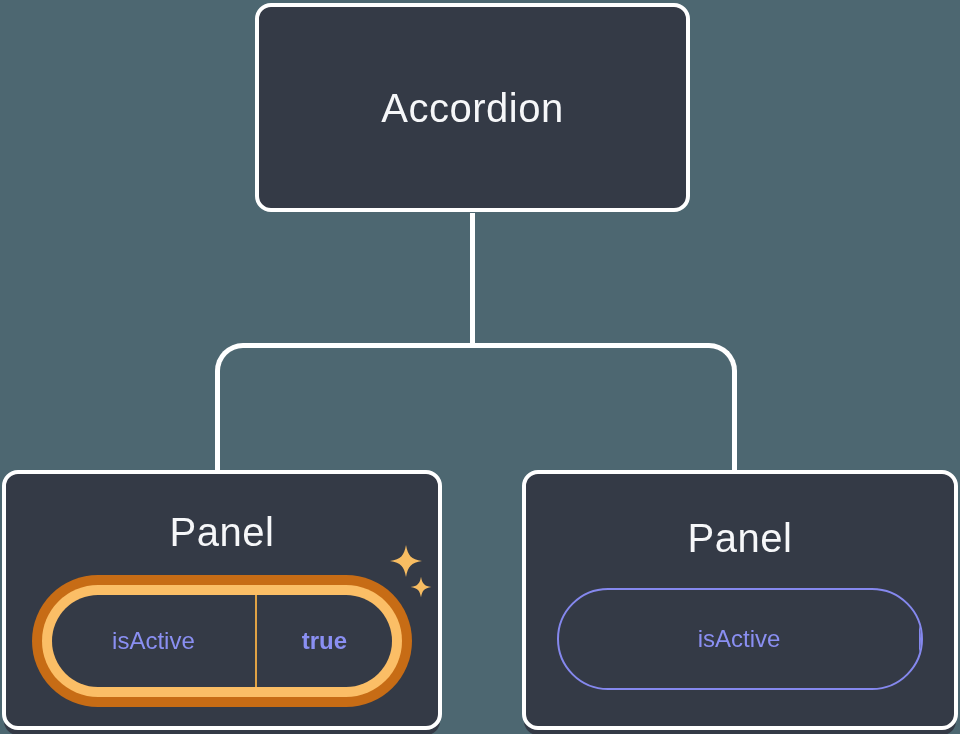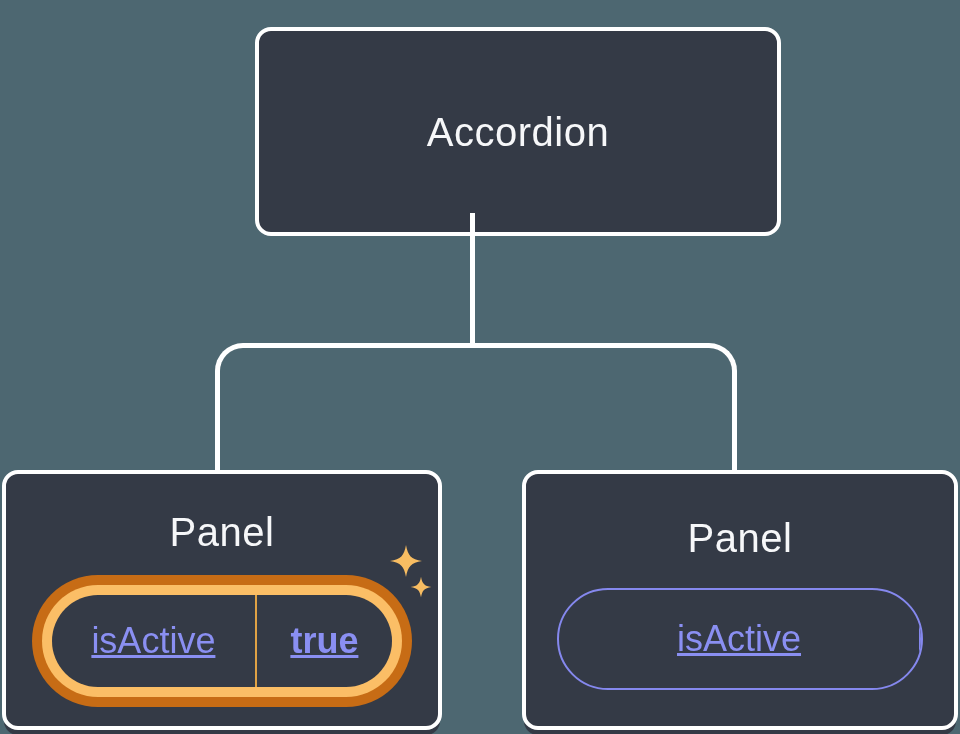--- a/index.html
+++ b/index.html
@@ -27,22 +27,22 @@
     overflow:hidden;
   }
   .node{
     position:absolute;
     box-sizing:border-box;
     background:var(--node-fill);
     border:4px solid var(--node-border);
     border-radius:16px;
   }
   .node-root{
-    left:255px;top:3px;width:526px;height:209px;
-    display:flex;align-items:center;justify-content:center;margin-top:24px;
+    left:255px;top:3px;width:435px;height:209px;
+    display:flex;align-items:center;justify-content:center;
   }
   .node-title{
     color:var(--title-text);
     font-size:40px;
     font-weight:500;
     letter-spacing:0.5px;
     line-height:40px;
   }
   
   .trunk{
@@ -108,23 +108,22 @@
     border-radius:51px;
     display:flex;
     align-items:stretch;
     overflow:hidden;
   }
   .pill-cell{
     display:flex;
     align-items:center;
     justify-content:center;
     color:var(--state-text);
-    font-size:36px;
+    font-size:24px;
     line-height:36px;
-    text-decoration:underline;
   }
   .pill-key{flex:60 0 0;}
   .pill-val{flex:40 0 0;}
   .pill-plain .pill-key{flex:58 0 0;}
   .pill-plain .pill-val{flex:42 0 0;}
   .pill-val.bold{font-weight:700;}
   .pill-divider{
     flex:0 0 2px;
     background:var(--highlight-divider);
   }

